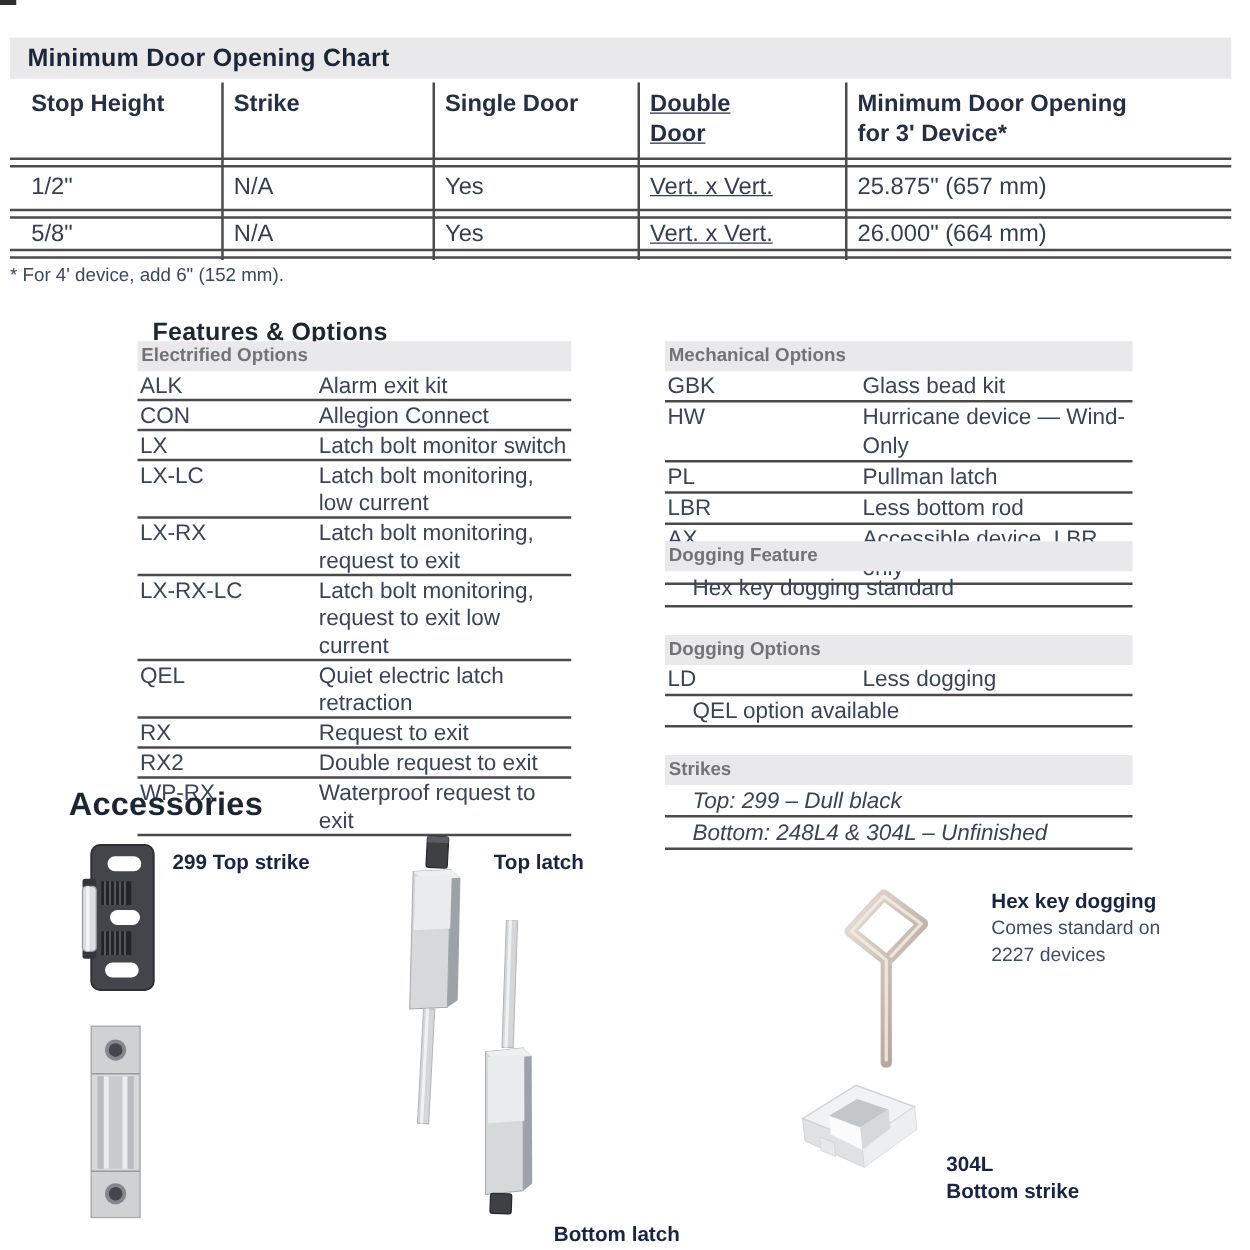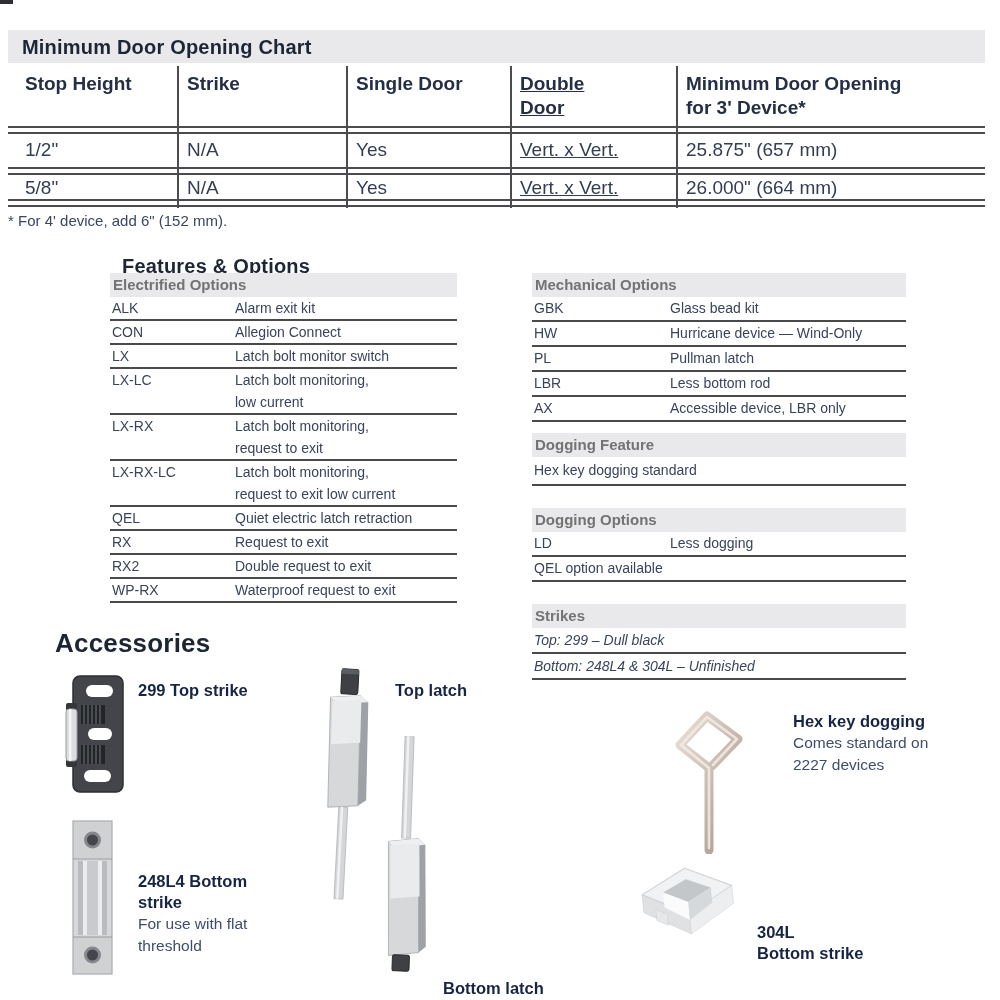--- a/index.html
+++ b/index.html
@@ -42,22 +42,22 @@
   }
   .opt-block{position:absolute;box-sizing:border-box;}
   .band{
     height:24px;background:#e9e9eb;font-size:15px;font-weight:700;color:#737373;
     line-height:24px;padding-left:3px;
   }
   .orow{
     display:flex;border-bottom:2px solid #4a4a4d;align-items:flex-start;
   }
   .orow .code{width:123px;flex:0 0 auto;line-height:22px;padding-left:2px;}
-  .orow .desc{flex:1;line-height:22px;white-space:pre-line;}
-  .orow,.orow span{font-size:14px;color:#39445c;}
+  .orow .desc{flex:1;line-height:22px;white-space:pre-line;margin-left:20px;}
+  .orow,.orow span{font-size:18px;color:#39445c;}
   .rcol .orow .code{width:136px;}
   .rcol .orow .code,.rcol .orow .desc{line-height:23px;}
   .orow.tall .code,.orow.tall .desc{line-height:27px;}
   .orow.strike-line .desc{line-height:24px;font-style:italic;}
   .orow.full .desc{padding-left:2px;}
 
   
   .acc-title{
     position:absolute;left:55px;top:628px;margin:0;font-size:26px;font-weight:700;
     color:#1c2534;letter-spacing:.2px;
@@ -296,26 +296,20 @@
   </svg>
 
   <div class="acc-label" style="left:138px;top:680px;">
     <span class="acc-name">299 Top strike</span>
   </div>
 
   <div class="acc-label" style="left:395px;top:680px;">
     <span class="acc-name">Top latch</span>
   </div>
 
-  <div class="acc-label" style="left:138px;top:871px;">
-    <span class="acc-name">248L4 Bottom
-strike</span>
-    <span class="acc-desc">For use with flat
-threshold</span>
-  </div>
 
   <div class="acc-label" style="left:443px;top:950px;margin-top:28px;">
     <span class="acc-name">Bottom latch</span>
   </div>
 
   <div class="acc-label" style="left:757px;top:711px;margin-left:36px;">
     <span class="acc-name">Hex key dogging</span>
     <span class="acc-desc">Comes standard on
 2227 devices</span>
   </div>

